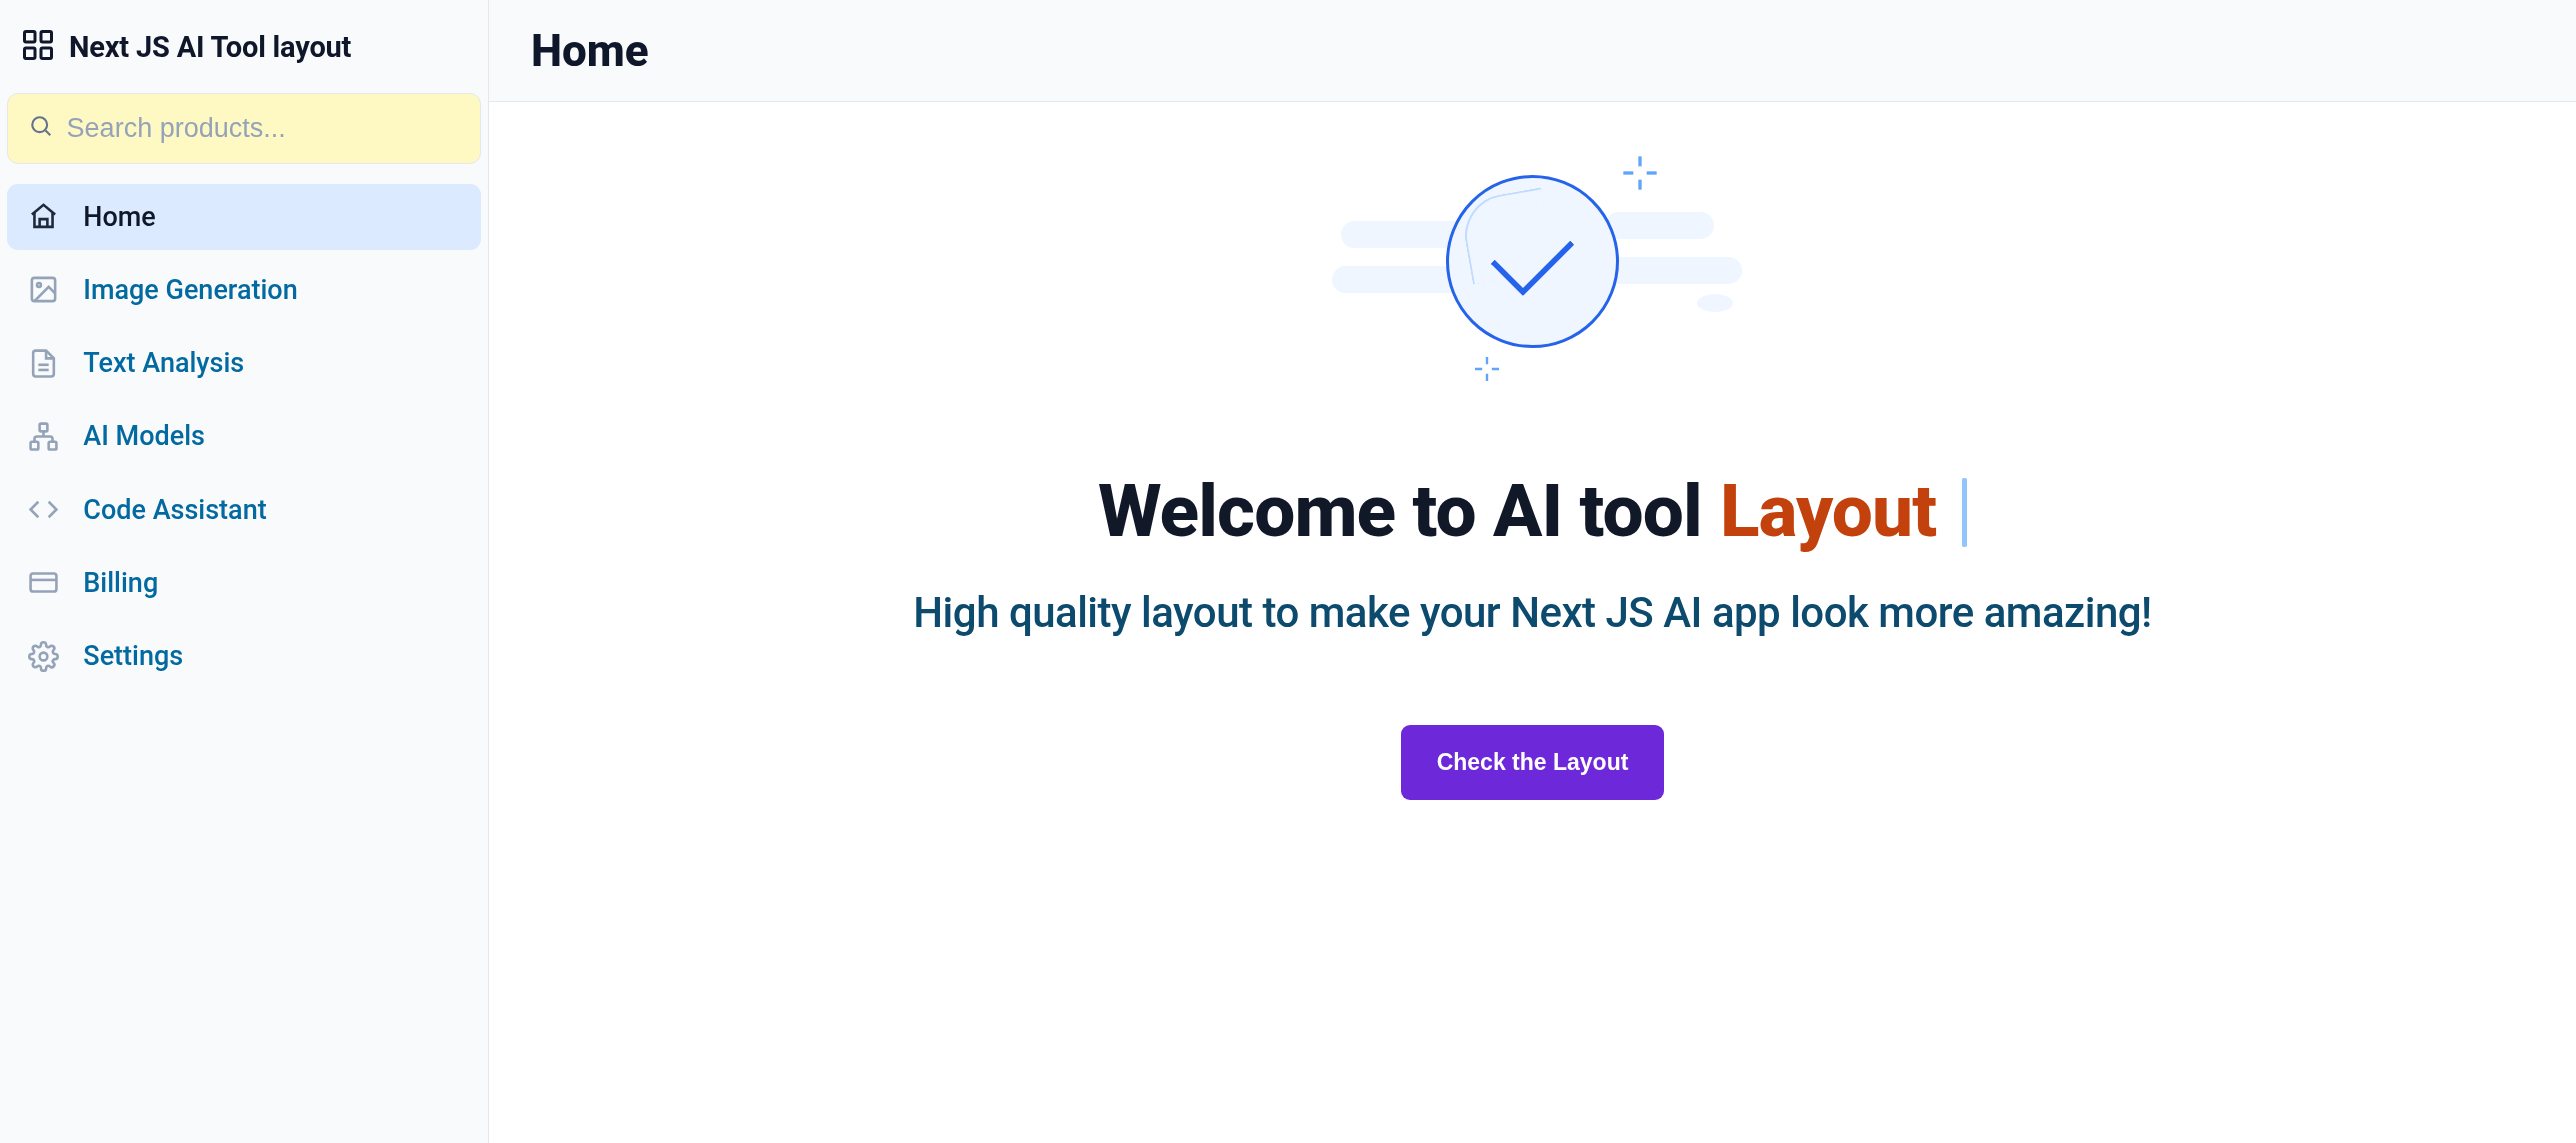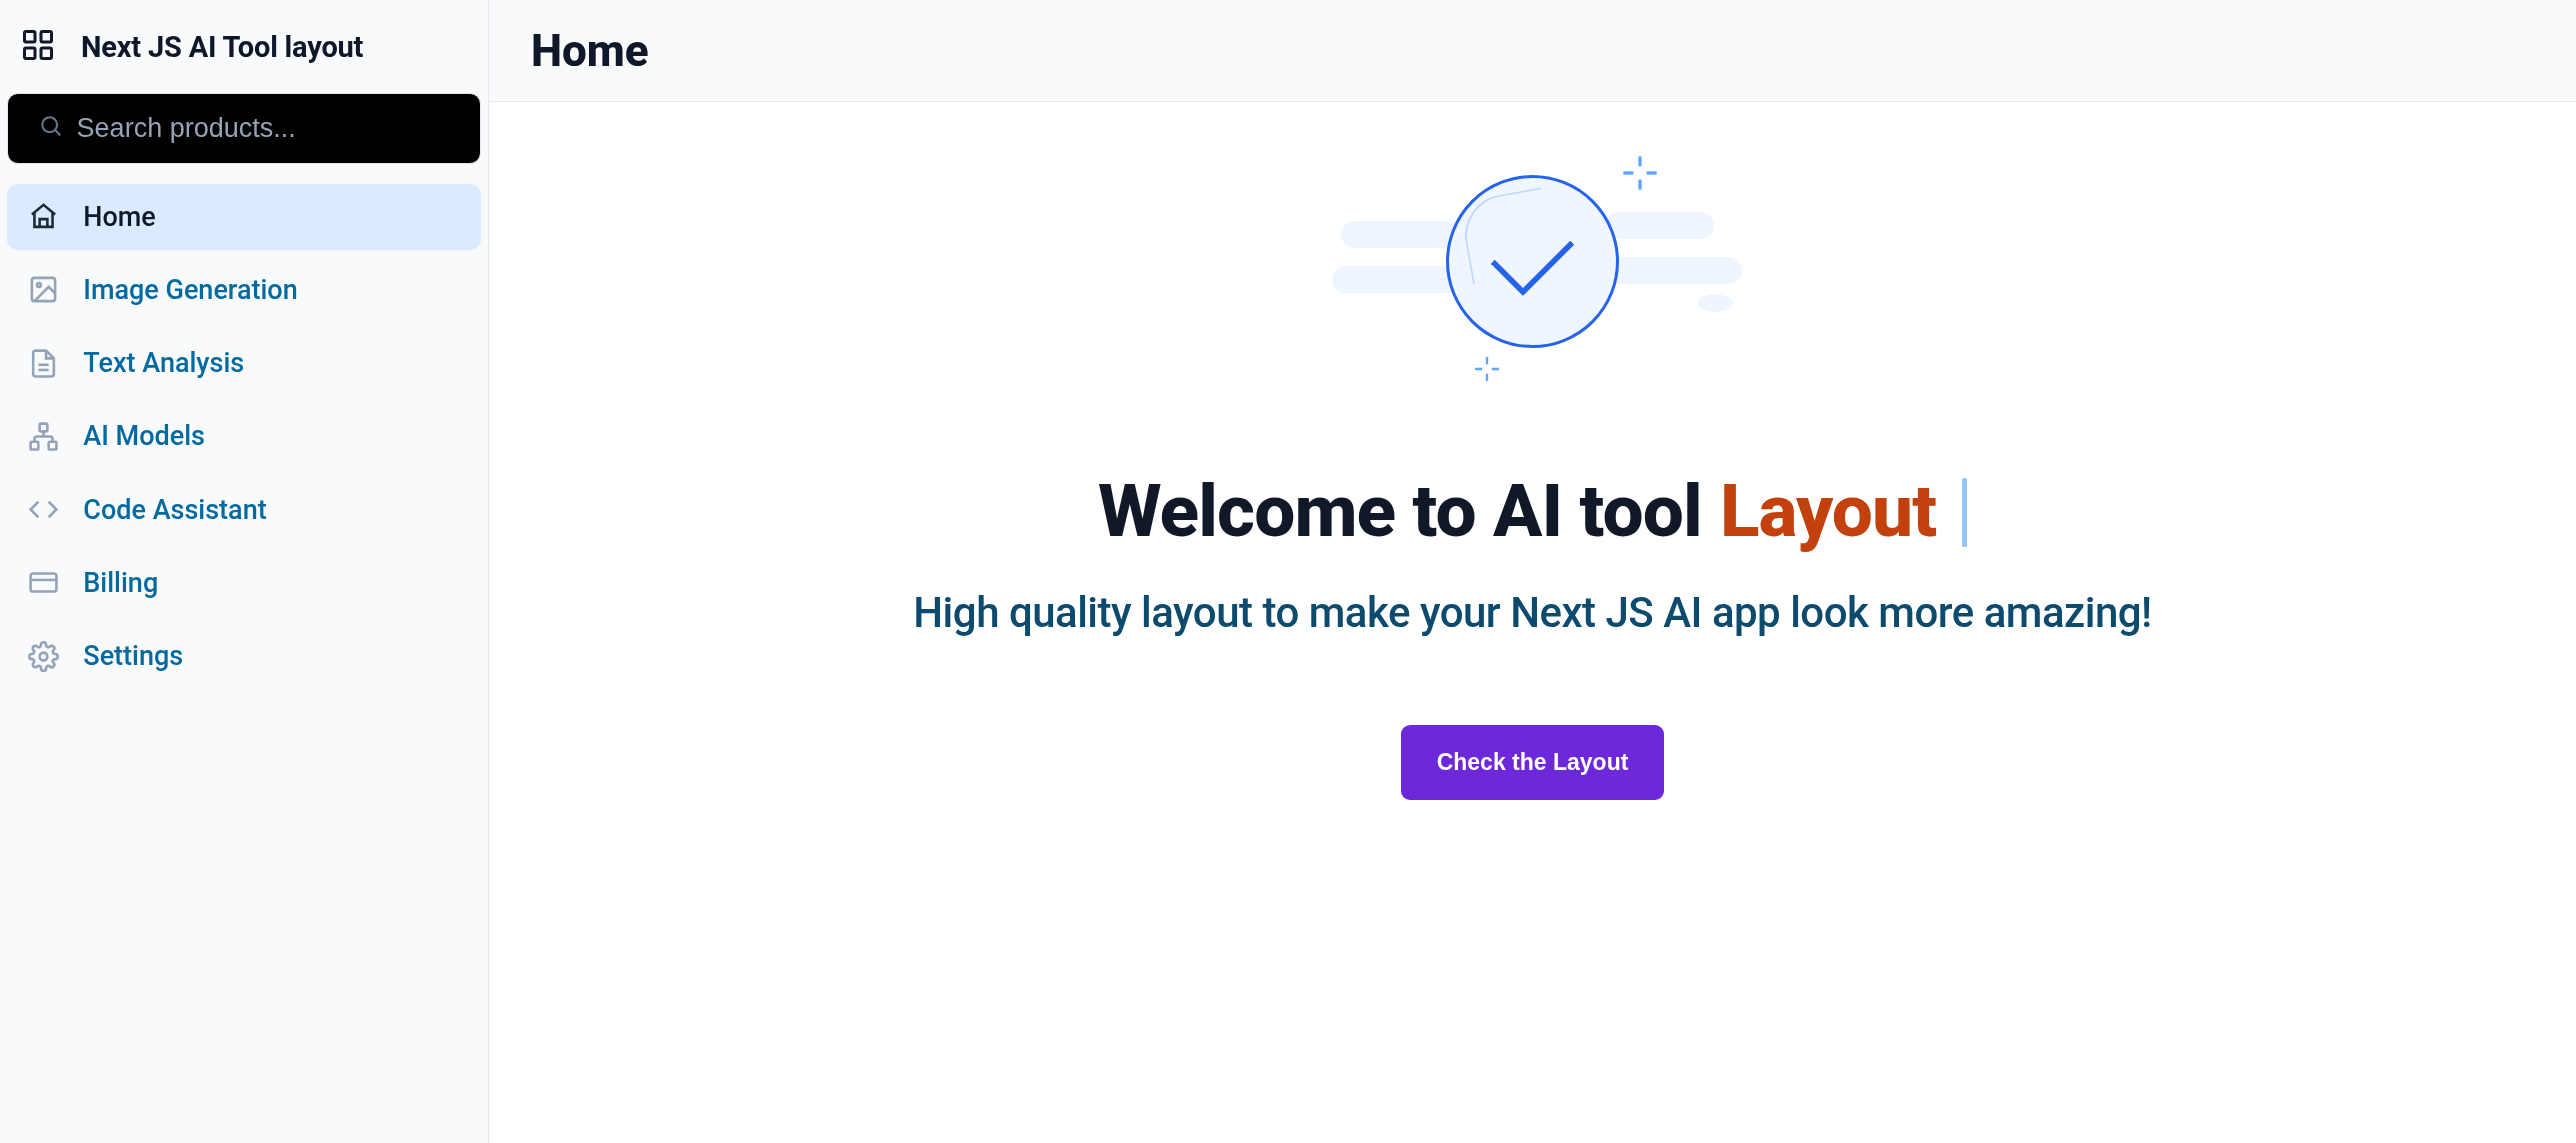--- a/index.html
+++ b/index.html
@@ -17,39 +17,39 @@
 .sidebar {
   width: 489px;
   background: #f8fafc;
   border-right: 0.9px solid #e5e7eb;
   padding: 18px 7.3px;
   flex-shrink: 0;
 }
 .brand {
   display: flex;
   align-items: center;
-  gap: 25px;
+  gap: 13px;
   padding: 9px 12.8px 25.5px 12.8px;
 }
 .brand-title {
   font-size: 29px;
   font-weight: 700;
   color: #0f172a;
   letter-spacing: -0.2px;
 }
 .search-wrap { padding: 0 0 20px 0; }
 .search {
   display: flex;
   align-items: center;
   gap: 12.8px;
-  background: #000000;
+  background: #fef9c3;
   border: 0.9px solid #e5e7eb;
   border-radius: 11px;
   height: 71px;
-  padding: 0 30px;
+  padding: 0 20px;
 }
 .search input {
   border: none;
   outline: none;
   font-size: 27px;
   color: #64748b;
   background: transparent;
   width: 100%;
 }
 .search input::placeholder { color: #94a3b8; }

